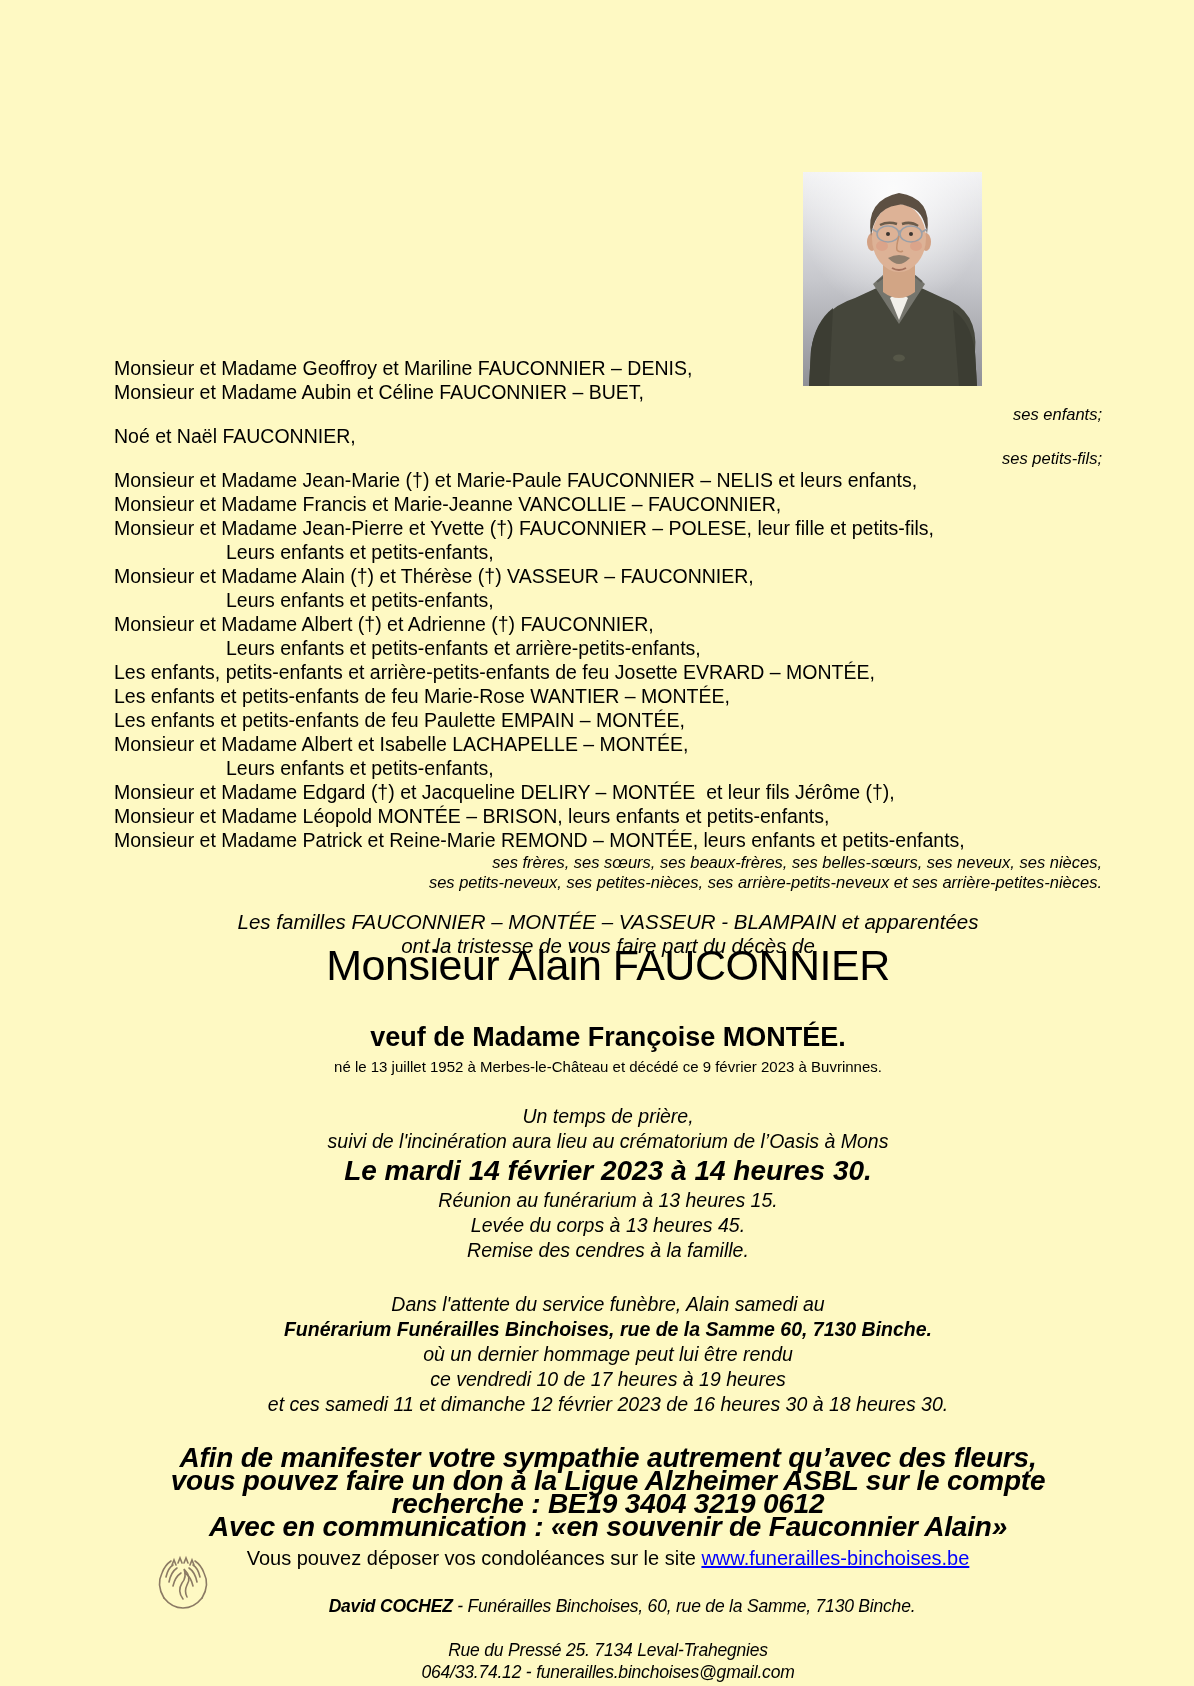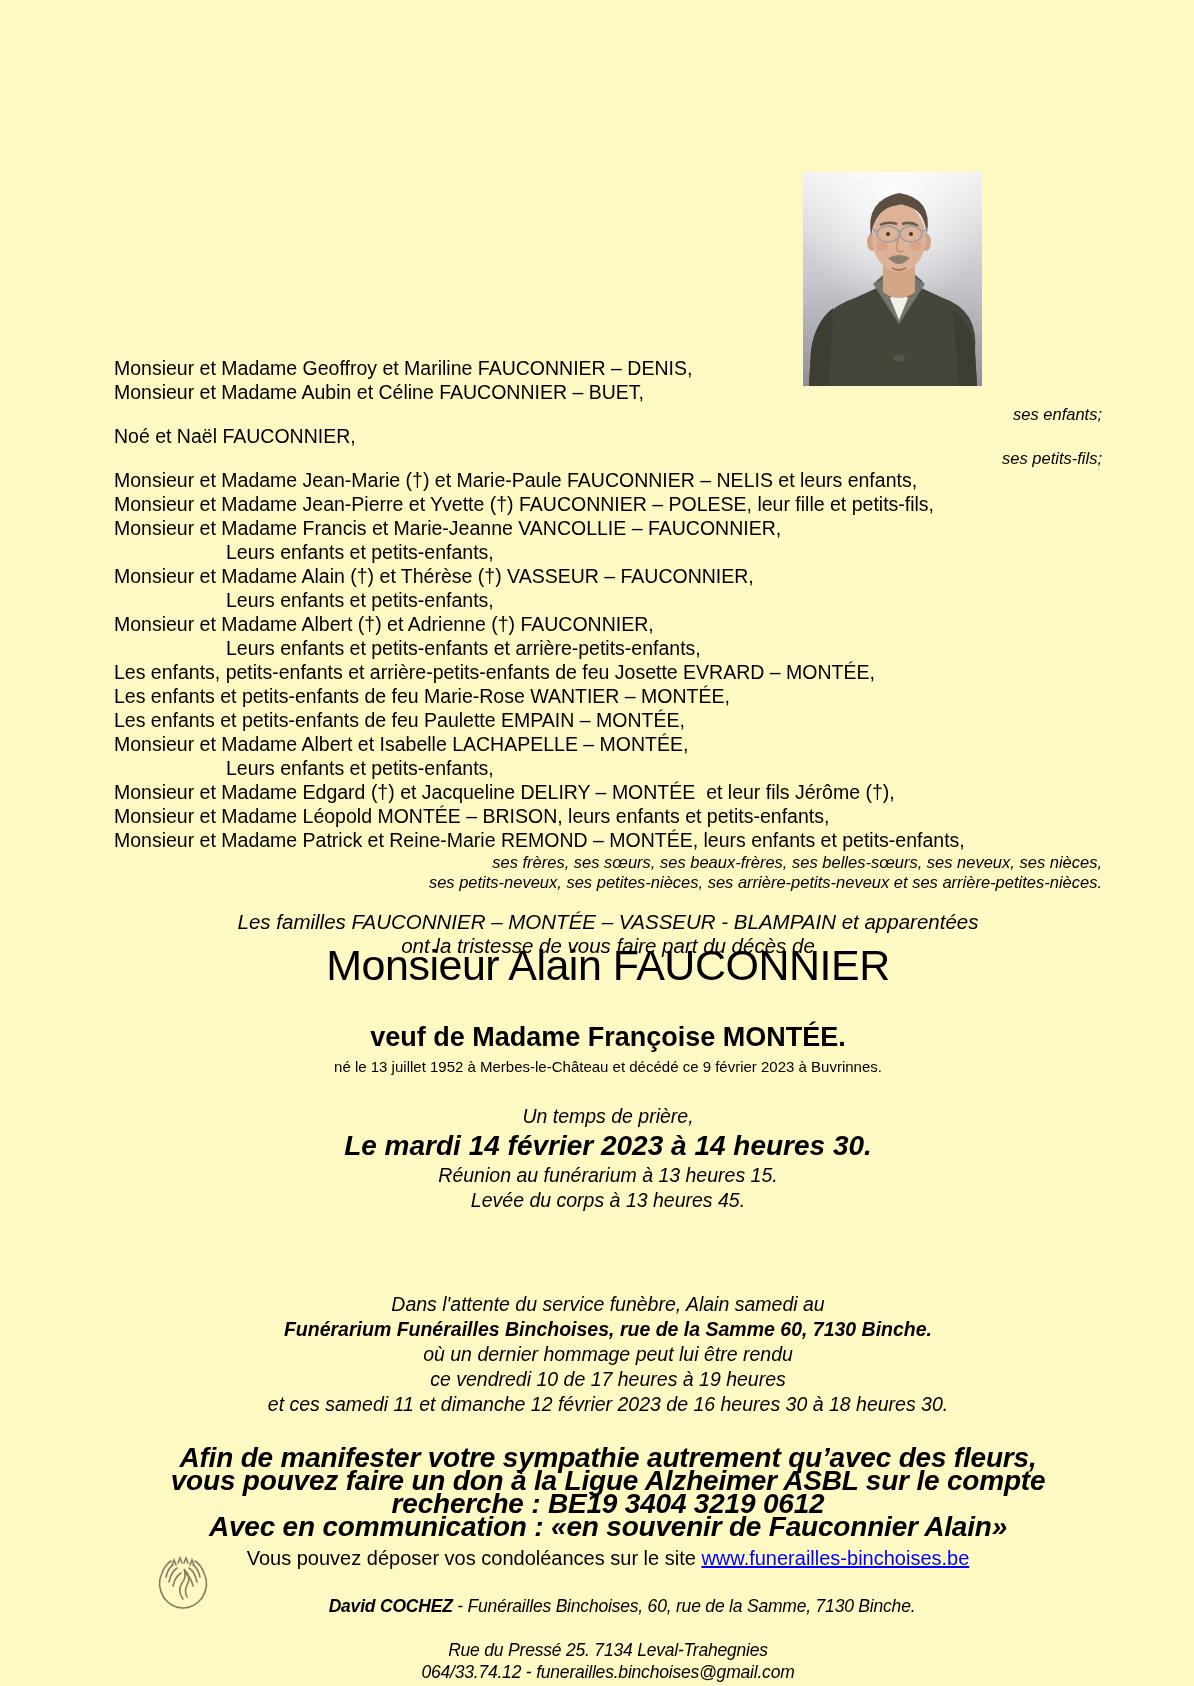--- a/index.html
+++ b/index.html
@@ -116,22 +116,22 @@
     <ellipse cx="96" cy="186" rx="6" ry="3.5" fill="#565748"></ellipse>
   </svg>
 
   <div class="names">
       <div class="line">Monsieur et Madame Geoffroy et Mariline FAUCONNIER – DENIS,</div>
       <div class="line">Monsieur et Madame Aubin et Céline FAUCONNIER – BUET,</div>
       <div class="line relation">ses enfants;</div>
       <div class="line">Noé et Naël FAUCONNIER,</div>
       <div class="line relation">ses petits-fils;</div>
       <div class="line">Monsieur et Madame Jean-Marie (†) et Marie-Paule FAUCONNIER – NELIS et leurs enfants,</div>
+      <div class="line">Monsieur et Madame Francis et Marie-Jeanne VANCOLLIE – FAUCONNIER,</div>
       <div class="line">Monsieur et Madame Jean-Pierre et Yvette (†) FAUCONNIER – POLESE, leur fille et petits-fils,</div>
-      <div class="line">Monsieur et Madame Francis et Marie-Jeanne VANCOLLIE – FAUCONNIER,</div>
       <div class="line indent">Leurs enfants et petits-enfants,</div>
       <div class="line">Monsieur et Madame Alain (†) et Thérèse (†) VASSEUR – FAUCONNIER,</div>
       <div class="line indent">Leurs enfants et petits-enfants,</div>
       <div class="line">Monsieur et Madame Albert (†) et Adrienne (†) FAUCONNIER,</div>
       <div class="line indent">Leurs enfants et petits-enfants et arrière-petits-enfants,</div>
       <div class="line">Les enfants, petits-enfants et arrière-petits-enfants de feu Josette EVRARD – MONTÉE,</div>
       <div class="line">Les enfants et petits-enfants de feu Marie-Rose WANTIER – MONTÉE,</div>
       <div class="line">Les enfants et petits-enfants de feu Paulette EMPAIN – MONTÉE,</div>
       <div class="line">Monsieur et Madame Albert et Isabelle LACHAPELLE – MONTÉE,</div>
       <div class="line indent">Leurs enfants et petits-enfants,</div>
@@ -146,23 +146,25 @@
       <div class="line">Les familles FAUCONNIER – MONTÉE – VASSEUR - BLAMPAIN et apparentées</div>
       <div class="line">ont la tristesse de vous faire part du décès de</div>
     </div>
 
   <div class="centered deceased-title">Monsieur Alain FAUCONNIER</div>
   <div class="centered deceased-sub">veuf de Madame Françoise MONTÉE.</div>
   <div class="centered birth">né le 13 juillet 1952 à Merbes-le-Château et décédé ce 9 février 2023 à Buvrinnes.</div>
 
   <div class="centered service">
       <div class="line">Un temps de prière,</div>
+      <div class="line">suivi de l'incinération aura lieu au crématorium de l’Oasis à Mons</div>
       <div class="line big">Le mardi 14 février 2023 à 14 heures 30.</div>
       <div class="line">Réunion au funérarium à 13 heures 15.</div>
       <div class="line">Levée du corps à 13 heures 45.</div>
+      <div class="line">Remise des cendres à la famille.</div>
     </div>
 
   <div class="centered repose">
       <div class="line">Dans l'attente du service funèbre, Alain samedi au</div>
       <div class="line bold">Funérarium Funérailles Binchoises, rue de la Samme 60, 7130 Binche.</div>
       <div class="line">où un dernier hommage peut lui être rendu</div>
       <div class="line">ce vendredi 10 de 17 heures à 19 heures</div>
       <div class="line">et ces samedi 11 et dimanche 12 février 2023 de 16 heures 30 à 18 heures 30.</div>
     </div>
 

